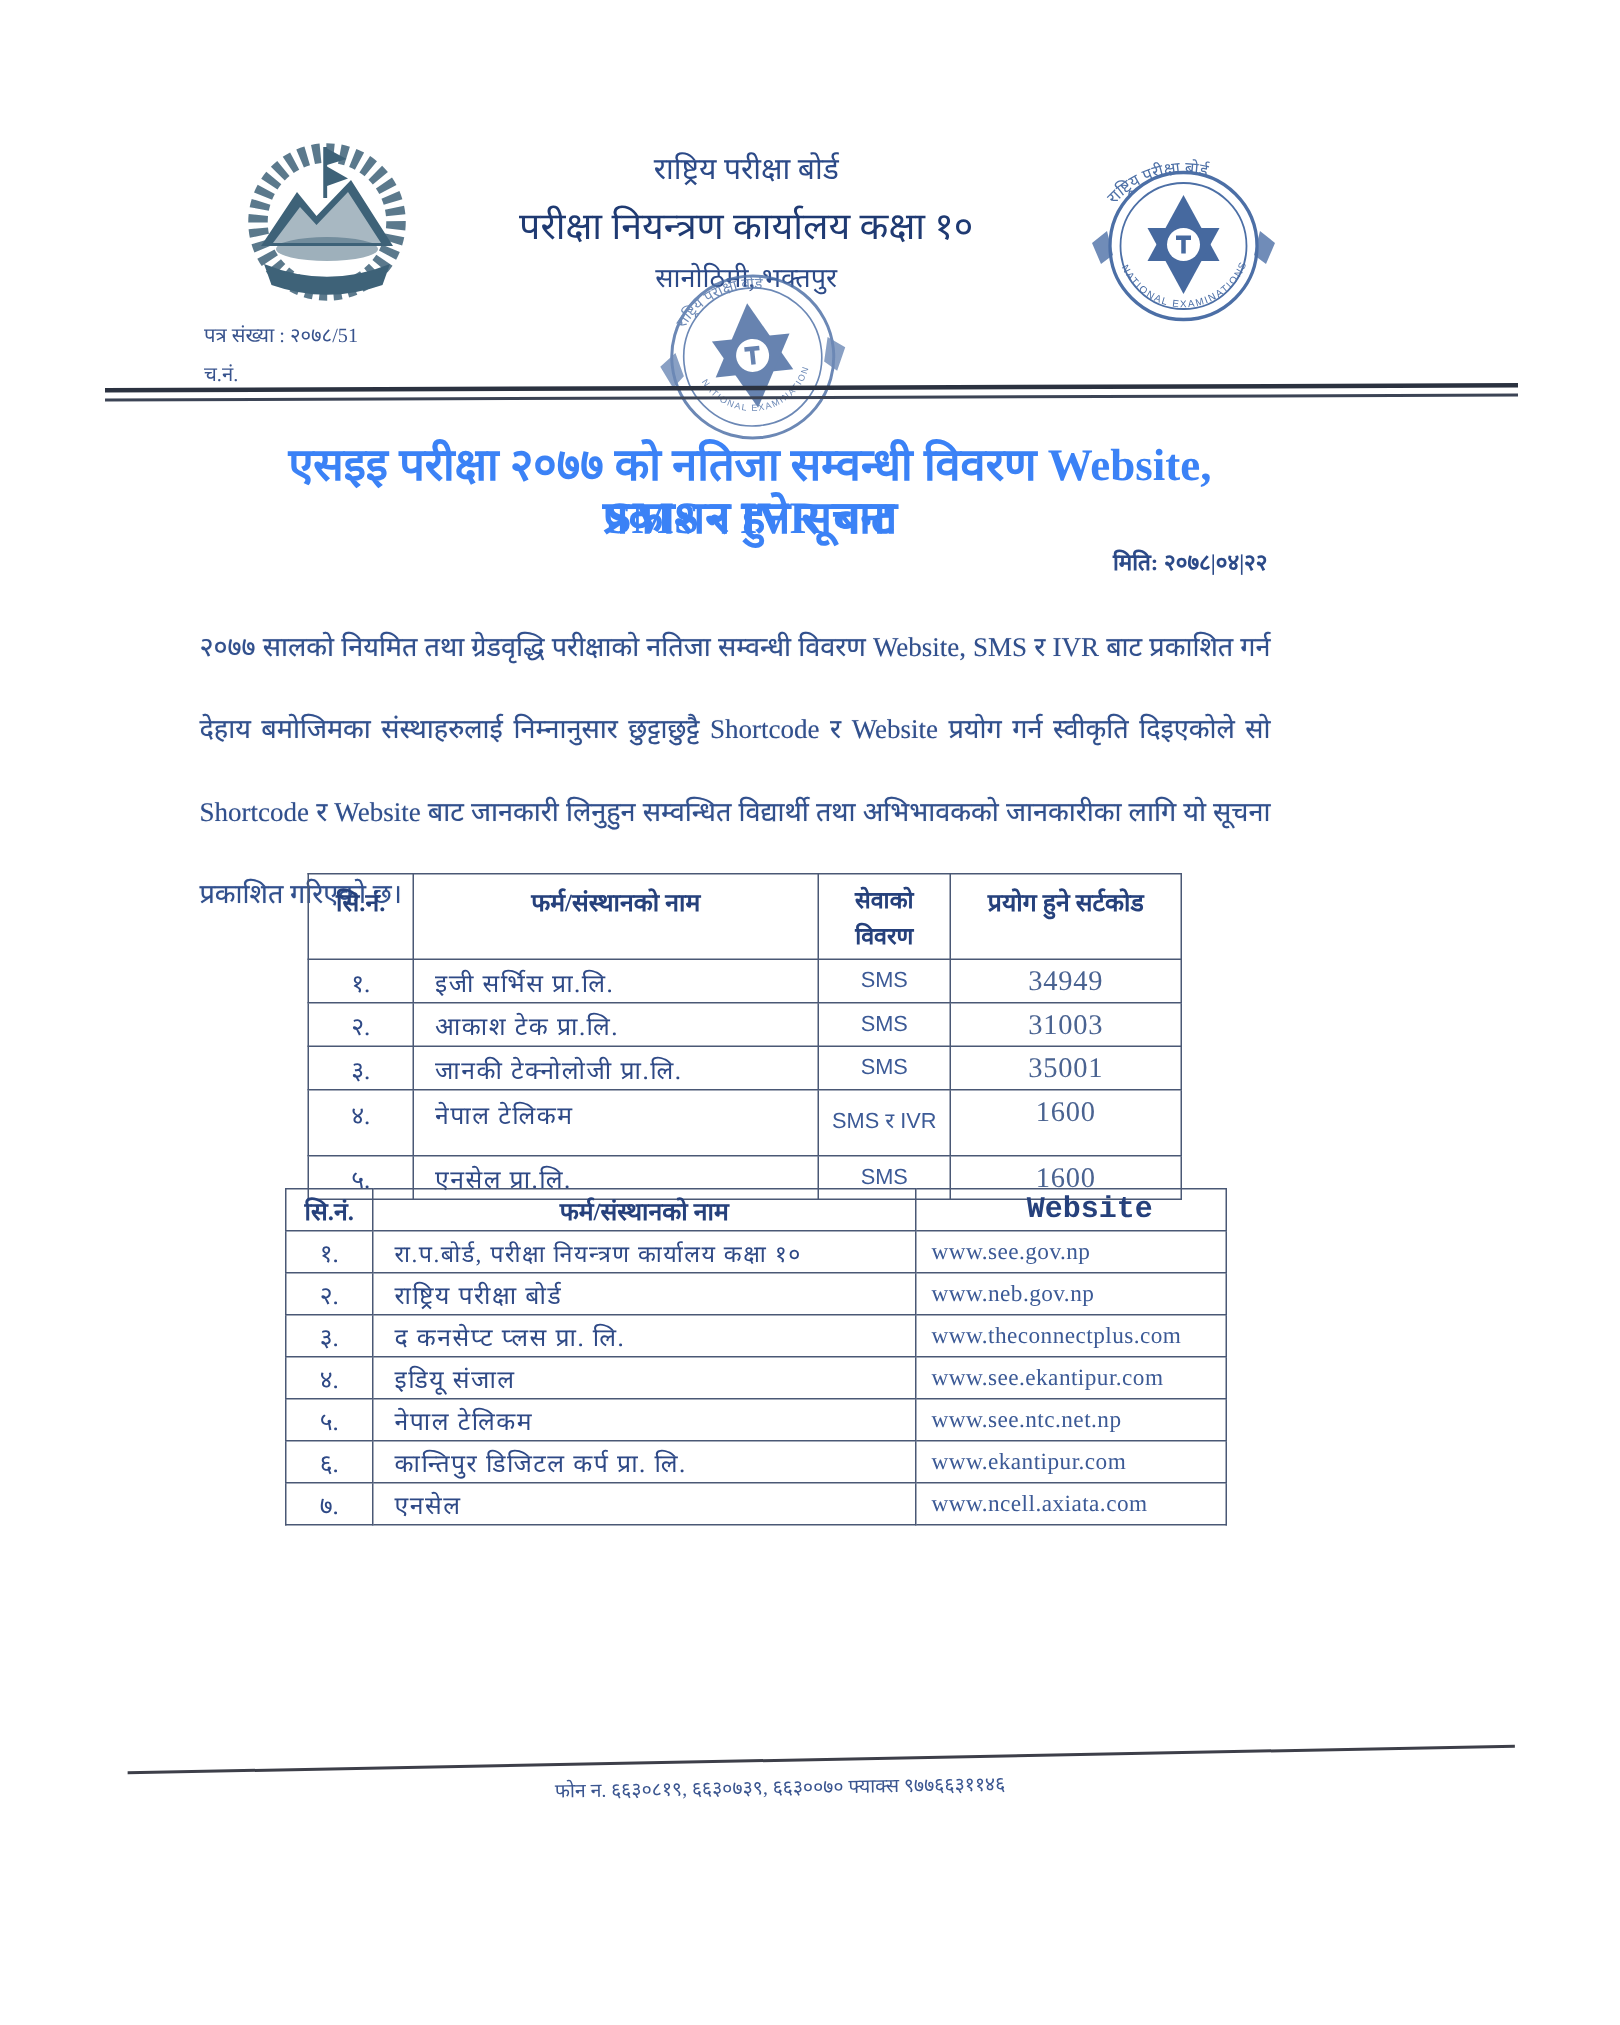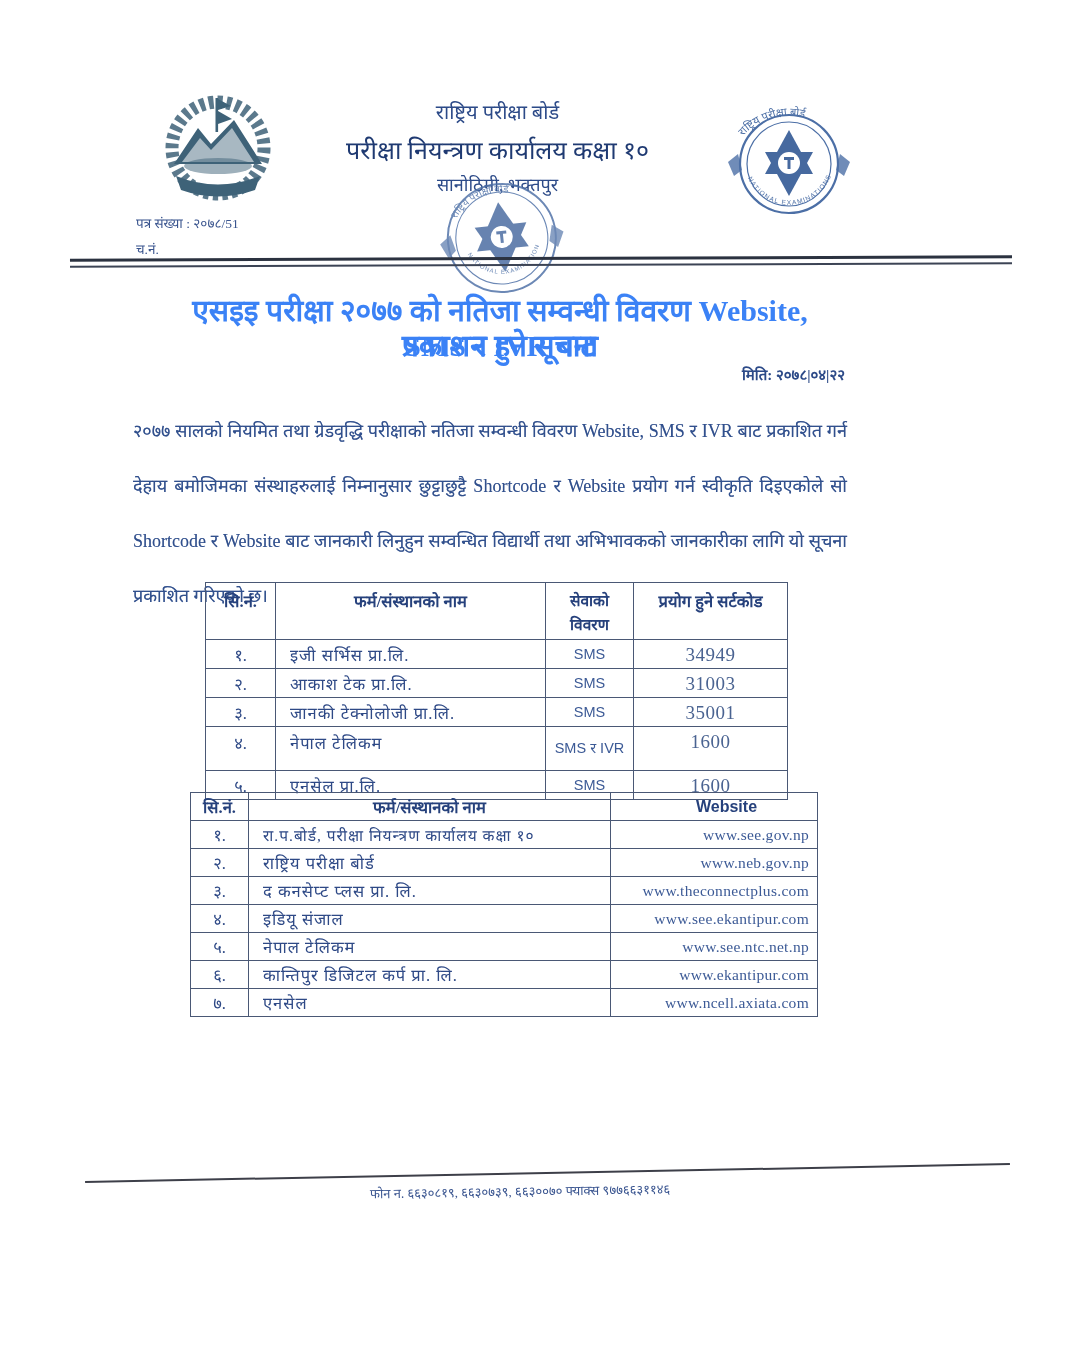--- a/index.html
+++ b/index.html
@@ -46,24 +46,24 @@
   th{font-weight:bold;color:#26417c;}
   .sn-cell{text-align:center;}
   .name-cell{text-align:left;padding-left:14px;letter-spacing:1px;}
   .svc-cell{text-align:center;font-family:"Liberation Sans",sans-serif;font-size:14.5px;color:#3c5a96;}
   .code-cell{
     text-align:center;vertical-align:top;padding-top:4px;
     font-family:Liberation Serif, serif;
     font-size:19px;color:#4a6391;letter-spacing:.5px;
   }
   .web-cell{
-    text-align:right;font-size:15.5px;color:#3c5a96;
+    text-align:left;font-size:15.5px;color:#3c5a96;
     font-family:"Liberation Serif",serif;letter-spacing:.3px;padding-left:10px;
   }
-  .web-head{font-family:Liberation Sans, sans-serif;font-size:16px;padding-left:33px;}
+  .web-head{font-family:Liberation Mono, monospace;font-size:20px;padding-left:33px;}
   
   .footer-rule{border-top:2px solid #3d3f49;transform:rotate(-1.1deg);}
   .footer-text{font-size:13px;color:#3a5590;transform:rotate(-0.9deg);text-align:center;}
   .stamp{opacity:.82;}
 </style>
 </head>
 <body>
 
 <div class="page">
 

